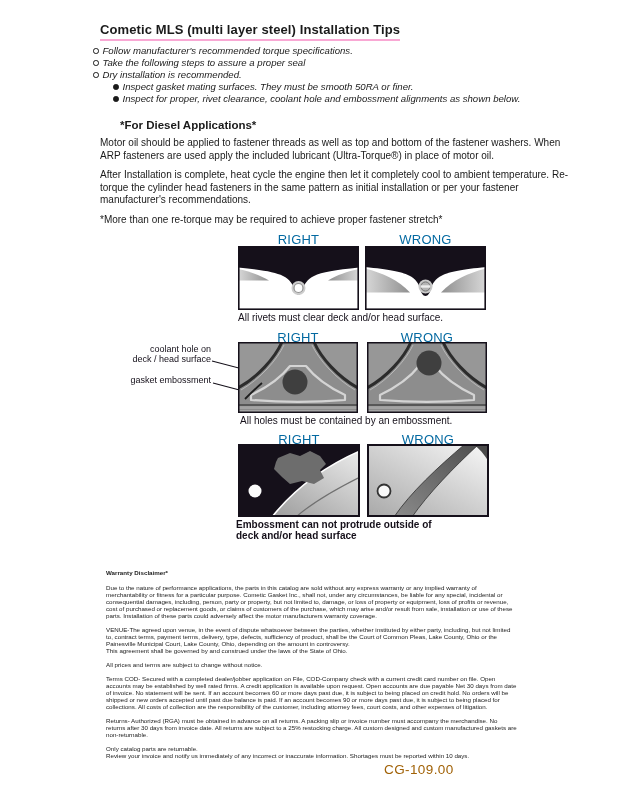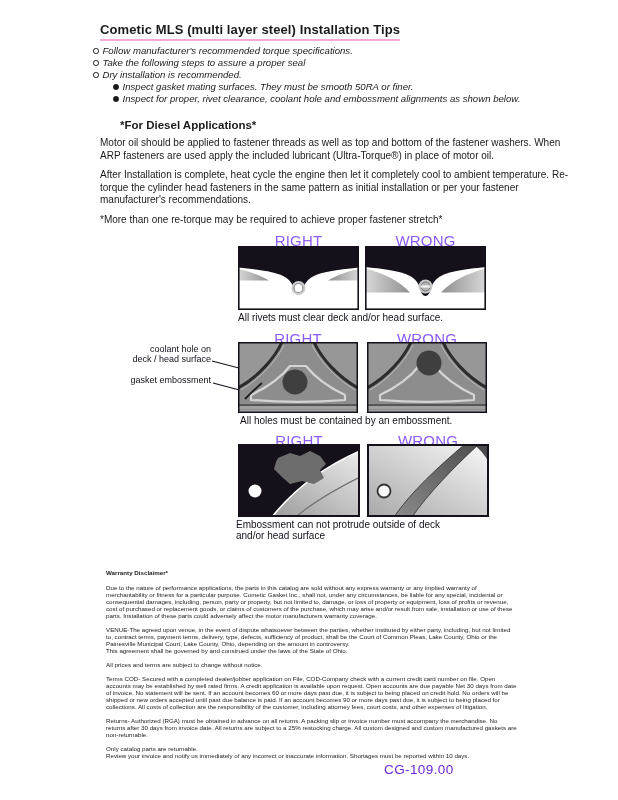--- a/index.html
+++ b/index.html
@@ -14,32 +14,32 @@
   .b-row{display:flex;align-items:flex-start;}
   .b-dot{width:3.5px;height:3.5px;border:1px solid #1a1a1a;border-radius:50%;
          margin:3px 4px 0 0;flex:none;background:#fff;}
   .b-sub{margin-left:20px;}
   .b-dot.filled{background:#1a1a1a;}
 
   .h-bold{left:100px;top:119px;font-size:11.5px;font-weight:bold;margin-left:20px;}
   .para{left:100px;font-size:10px;line-height:12.6px;width:470px;}
   .p1{top:137px;} .p2{top:169px;} .p3{top:214px;}
 
-  .dg-label{font-size:15px;text-align:center;width:121px;color:#8b5cf6;letter-spacing:.2px;}
+  .dg-label{font-size:13px;text-align:center;width:121px;color:#0369a1;letter-spacing:.2px;}
   .panel{width:121px;}
   .caption{font-size:10px;line-height:11px;color:#15101a;}
 
   .ann{width:150px;left:61px;text-align:right;font-size:9px;line-height:9.8px;color:#15101a;}
 
   .disc{left:106px;top:569px;width:412px;font-size:6.2px;line-height:7px;color:#222;}
   .disc .dh{font-weight:bold;margin:0 0 8px 0;}
   .disc p{margin:0 0 7px 0;}
   .disc p.mb0{margin-bottom:0;}
 
-  .pagenum{left:384px;top:762px;font-size:13.5px;letter-spacing:.4px;color:#6d28d9;text-align:right;}
+  .pagenum{left:384px;top:762px;font-size:13.5px;letter-spacing:.4px;color:#a16207;text-align:right;}
   svg{display:block;}
 </style>
 </head>
 <body>
 
 <div class="page">
 
   <div class="abs title">Cometic MLS (multi layer steel) Installation Tips</div>
 
   <div class="abs bullets">
@@ -196,21 +196,21 @@
         </linearGradient>
       </defs>
       <rect width="122" height="73" fill="url(#g3b)"></rect>
       <path d="M106,0 H122 V18 C117,10 112,4 106,0 Z" fill="#4a4a4a"></path>
       <path d="M98,0 C70,24 44,48 27,73 L45,73 C61,50 86,24 112,0 Z" fill="url(#g3c)" stroke="#2e2e2e" stroke-width="0.8"></path>
       <circle cx="17" cy="47" r="6.5" fill="#f8f8f8" stroke="#333333" stroke-width="1.8"></circle>
       <rect x="1" y="1" width="120" height="71" fill="none" stroke="#15101a" stroke-width="2"></rect>
     </svg>
   </div>
 
-  <div class="abs caption" style="left:236px;top:519px;width:218px;">Embossment can not protrude outside of deck and/or head surface</div>
+  <div class="abs caption" style="left:236px;top:519px;width:218px;font-weight:bold;">Embossment can not protrude outside of deck and/or head surface</div>
 
   <div class="abs disc">
     <p class="dh">Warranty Disclaimer*</p>
     <p>Due to the nature of performance applications, the parts in this catalog are sold without any express warranty or any implied warranty of merchantability or fitness for a particular purpose.  Cometic Gasket Inc., shall not, under any circumstances, be liable for any special, incidental or consequential damages, including, person, party or property, but not limited to, damage, or loss of property or equipment, loss of profits or revenue, cost of purchased or replacement goods, or claims of customers of the purchase, which may arise and/or result from sale, installation or use of these parts.  Installation of these parts could adversely affect the motor manufacturers warranty coverage.</p>
     <p class="mb0">VENUE-The agreed upon venue, in the event of dispute whatsoever between the parties, whether instituted by either party, including, but not limited to, contract terms, payment terms, delivery, type, defects, sufficiency of product, shall be the Court of Common Pleas, Lake County, Ohio or the Painesville Municipal Court, Lake County, Ohio, depending on the amount in controversy.</p>
     <p>This agreement shall be governed by and construed under the laws of the State of Ohio.</p>
     <p>All prices and terms are subject to change without notice.</p>
     <p>Terms COD- Secured with a completed dealer/jobber application on File, COD-Company check with a current credit card number on file.  Open accounts may be established by well rated firms.  A credit application is available upon request.  Open accounts are due payable Net 30 days from date of invoice.  No statement will be sent.  If an account becomes 60 or more days past due, it is subject to being placed on credit hold.  No orders will be shipped or new orders accepted until past due balance is paid.  If an account becomes 90 or more days past due, it is subject to being placed for collections.  All costs of collection are the responsibility of the customer, including attorney fees, court costs, and other expenses of litigation.</p>
     <p>Returns- Authorized (RGA) must be obtained in advance on all returns.  A packing slip or invoice number must accompany the merchandise.  No returns after 30 days from invoice date.  All returns are subject to a 25% restocking charge.  All custom designed and custom manufactured gaskets are non-returnable.</p>
     <p class="mb0">Only catalog parts are returnable.</p>

